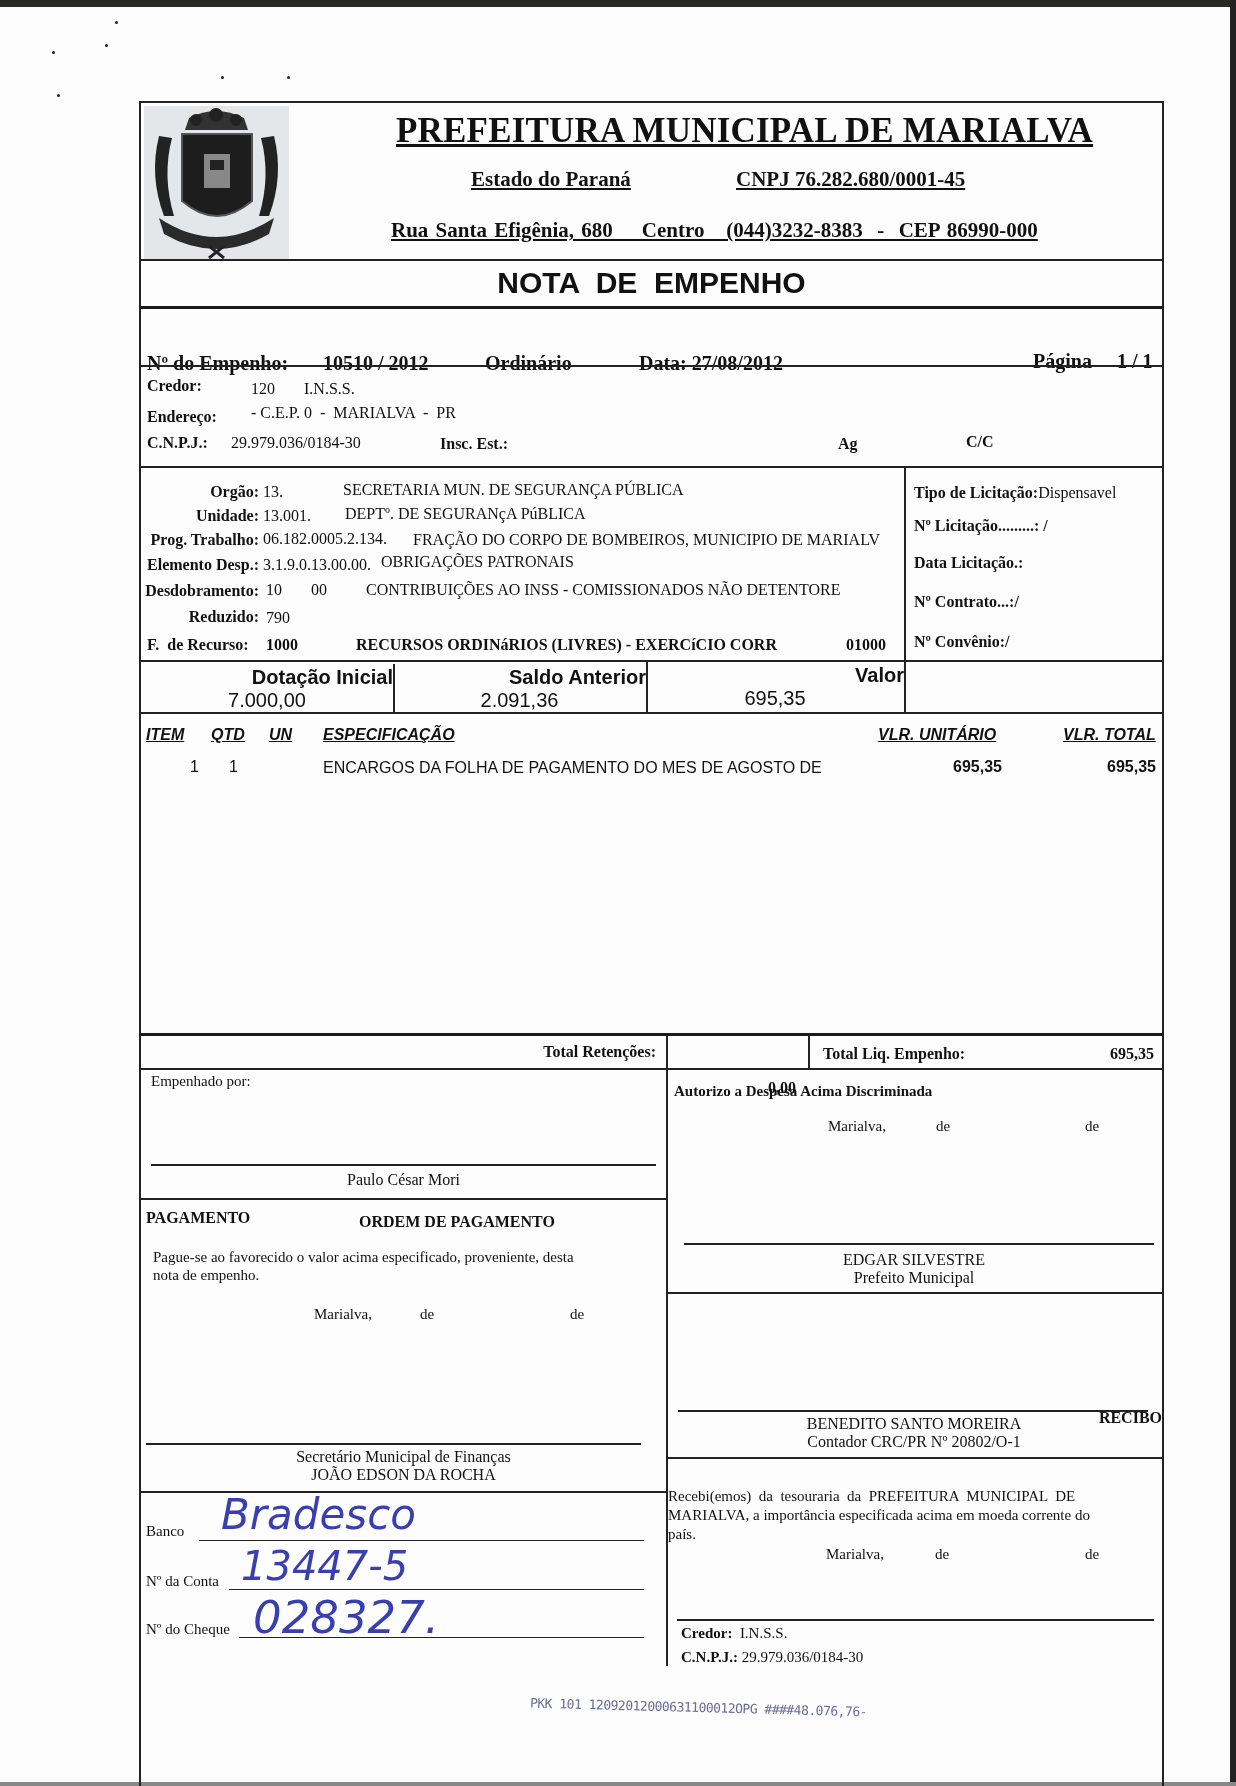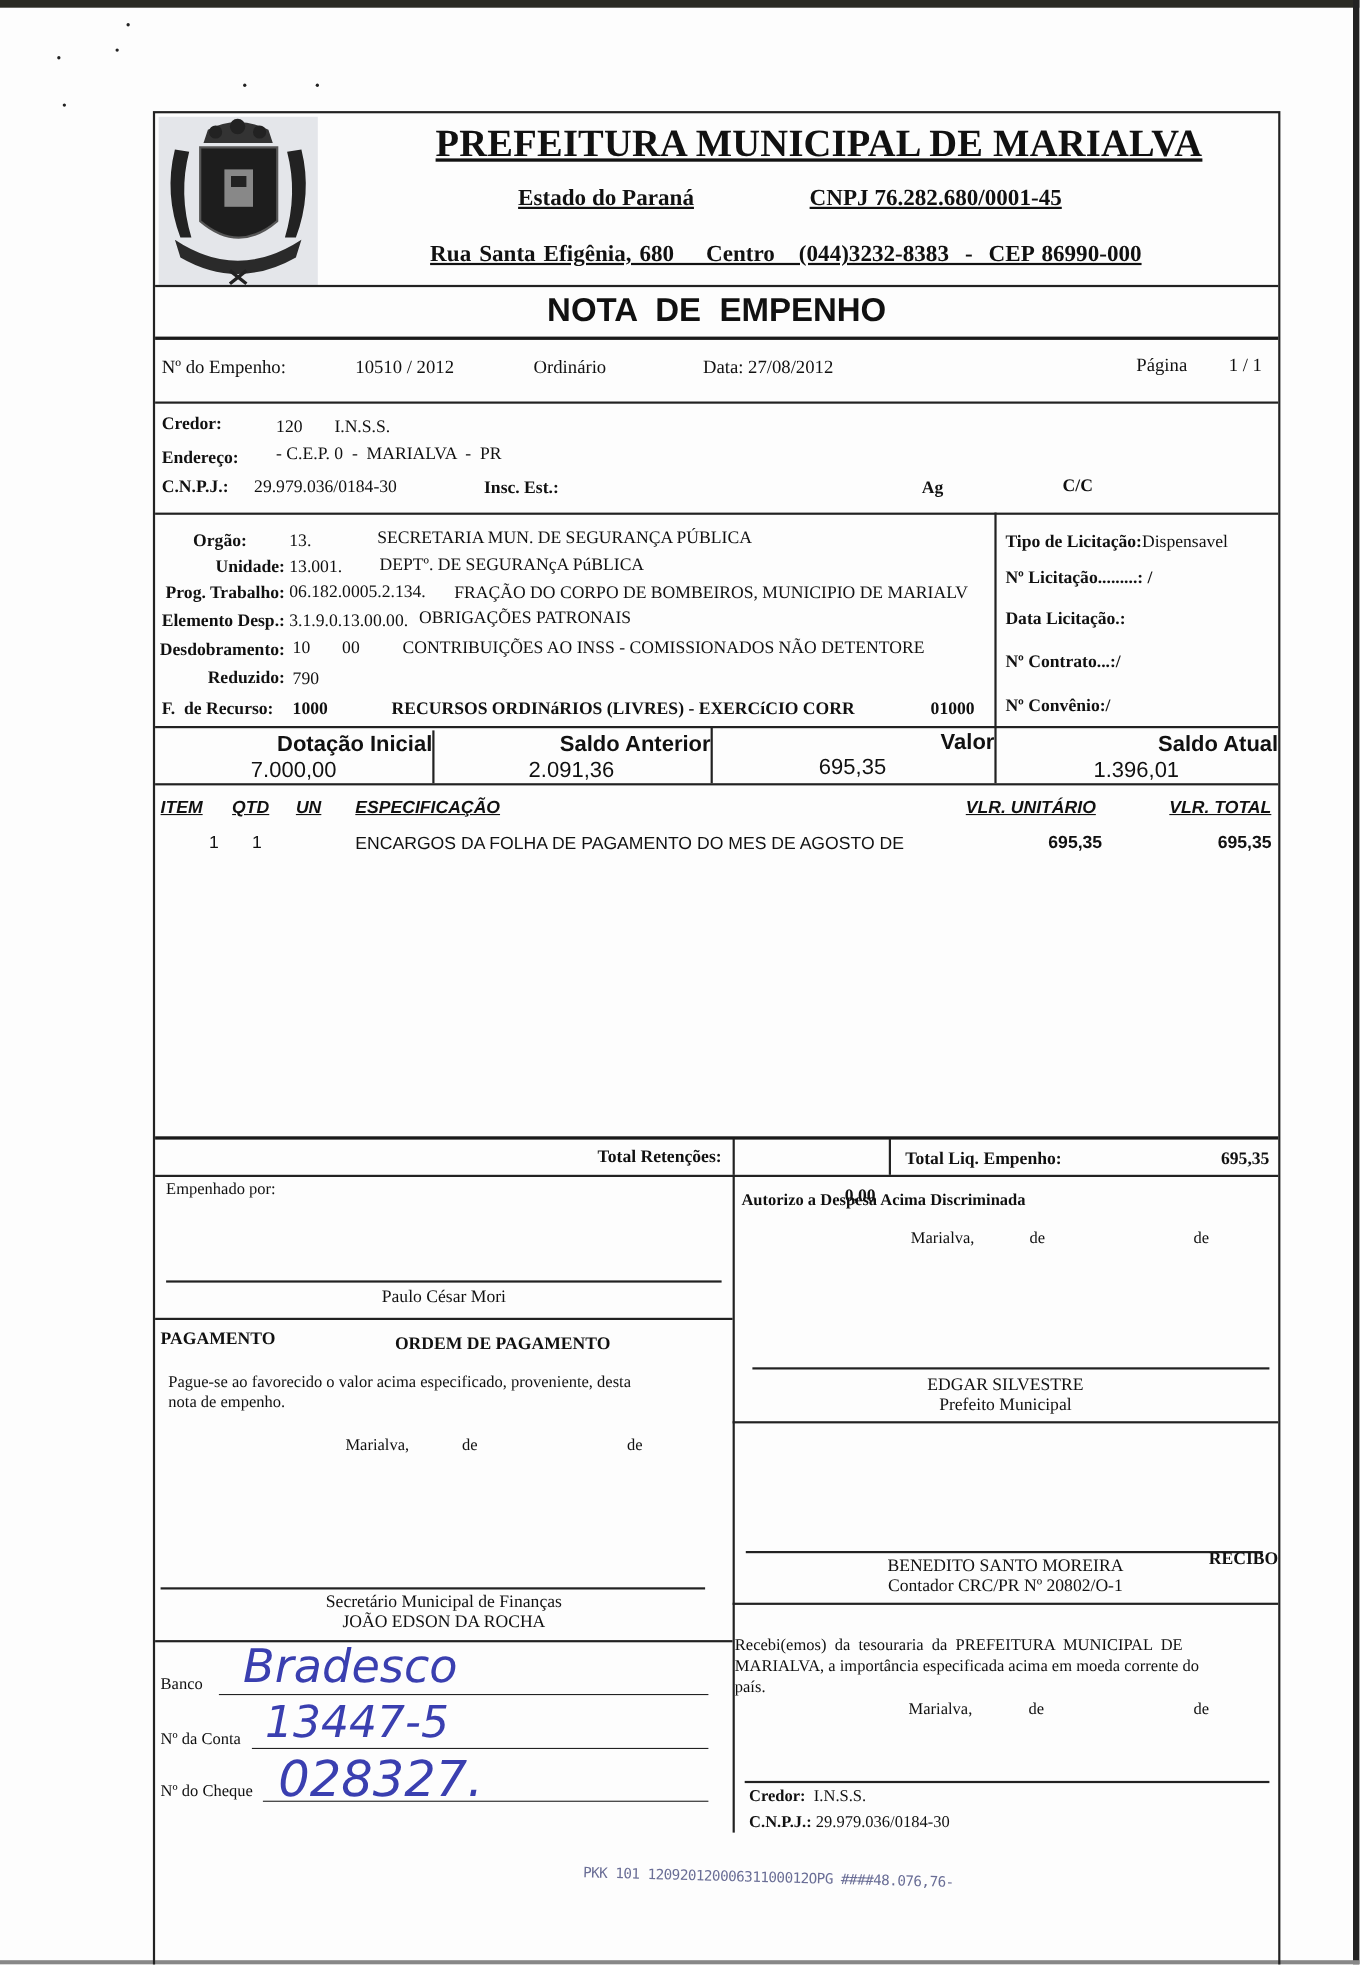--- a/index.html
+++ b/index.html
@@ -21,21 +21,21 @@
   .narrow { font-family:"Liberation Sans Narrow","Liberation Sans", sans-serif; }
 
   
   .logo { position:absolute; left:3px; top:3px; width:145px; height:155px; }
   .h-title { left:255px; top:8px; font-size:35px; font-weight:bold; text-decoration:underline; letter-spacing:0.2px; }
   .h-state { left:330px; top:64px; font-size:21px; font-weight:bold; text-decoration:underline; }
   .h-cnpj { left:595px; top:64px; font-size:21px; font-weight:bold; text-decoration:underline; }
   .h-addr { left:250px; top:115px; font-size:21px; font-weight:bold; text-decoration:underline; word-spacing:2px; }
   .nota-title { left:0; width:1021px; top:163px; text-align:center; font-size:30px; font-weight:bold; }
 
-  .row-lbl { font-size:17px; font-weight:normal; }
+  .row-lbl { font-size:20px; font-weight:bold;margin-top:28px; }
   .small { font-size:16px; }
   .small-b { font-size:16px; font-weight:bold; }
   .tot-h { font-size:20px; font-weight:bold; text-align:right; }
   .tot-v { font-size:20px; text-align:center; }
   .colhead { font-size:16px; font-weight:bold; font-style:italic; text-decoration:underline; }
   .sig { text-align:center; font-size:16px; }
   .hand { font-family:"DejaVu Sans", sans-serif; color:#3a3fb0; font-style:italic; }
   .stamp { position:absolute; left:530px; top:1700px; font-family:"DejaVu Sans Mono", monospace; font-size:13px; color:#6a6e96; transform:rotate(1.5deg); letter-spacing:-0.5px; }
 </style>
 </head>
@@ -92,21 +92,21 @@
   <div class="abs small-b" style="left:6px;top:305px">Endereço:</div>
   <div class="abs small" style="left:110px;top:301px;white-space:pre">- C.E.P. 0  -  MARIALVA  -  PR</div>
   <div class="abs small-b" style="left:6px;top:331px">C.N.P.J.:</div>
   <div class="abs small" style="left:90px;top:331px">29.979.036/0184-30</div>
   <div class="abs small-b" style="left:299px;top:332px">Insc. Est.:</div>
   <div class="abs small-b" style="left:697px;top:332px">Ag</div>
   <div class="abs small-b" style="left:825px;top:330px">C/C</div>
   <div class="hline" style="left:0;top:363px;width:1021px"></div>
 
   <div class="vline" style="left:763px;top:363px;height:194px"></div>
-  <div class="abs small-b" style="left:0;width:118px;text-align:center;top:380px">Orgão:</div>
+  <div class="abs small-b" style="left:0;width:118px;text-align:right;top:380px">Orgão:</div>
   <div class="abs small" style="left:122px;top:380px">13.</div>
   <div class="abs small" style="left:202px;top:378px">SECRETARIA MUN. DE SEGURANÇA PÚBLICA</div>
 
   <div class="abs small-b" style="left:0;width:118px;text-align:right;top:404px">Unidade:</div>
   <div class="abs small" style="left:122px;top:404px">13.001.</div>
   <div class="abs small" style="left:204px;top:402px">DEPTº. DE SEGURANçA PúBLICA</div>
 
   <div class="abs small-b" style="left:0;width:118px;text-align:right;top:428px">Prog. Trabalho:</div>
   <div class="abs small" style="left:122px;top:427px">06.182.0005.2.134.</div>
   <div class="abs small" style="left:272px;top:428px">FRAÇÃO DO CORPO DE BOMBEIROS, MUNICIPIO DE MARIALV</div>
@@ -146,24 +146,20 @@
     <div class="tot-h">Dotação Inicial</div>
     <div class="tot-v">7.000,00</div>
   </div>
   <div class="abs narrow" style="left:252px;width:253px;top:563px">
     <div class="tot-h">Saldo Anterior</div>
     <div class="tot-v">2.091,36</div>
   </div>
   <div class="abs narrow" style="left:505px;width:258px;top:561px">
     <div class="tot-h">Valor</div>
     <div class="tot-v">695,35</div>
-  </div>
-  <div class="abs narrow" style="left:763px;width:258px;top:563px">
-    <div class="tot-h">Saldo Atual</div>
-    <div class="tot-v">1.396,01</div>
   </div>
   <div class="hline" style="left:0;top:609px;width:1021px"></div>
 
   <div class="abs colhead narrow" style="left:5px;top:623px">ITEM</div>
   <div class="abs colhead narrow" style="left:70px;top:623px">QTD</div>
   <div class="abs colhead narrow" style="left:128px;top:623px">UN</div>
   <div class="abs colhead narrow" style="left:182px;top:623px">ESPECIFICAÇÃO</div>
   <div class="abs colhead narrow" style="left:737px;top:623px">VLR. UNITÁRIO</div>
   <div class="abs colhead narrow" style="left:922px;top:623px">VLR. TOTAL</div>
 

